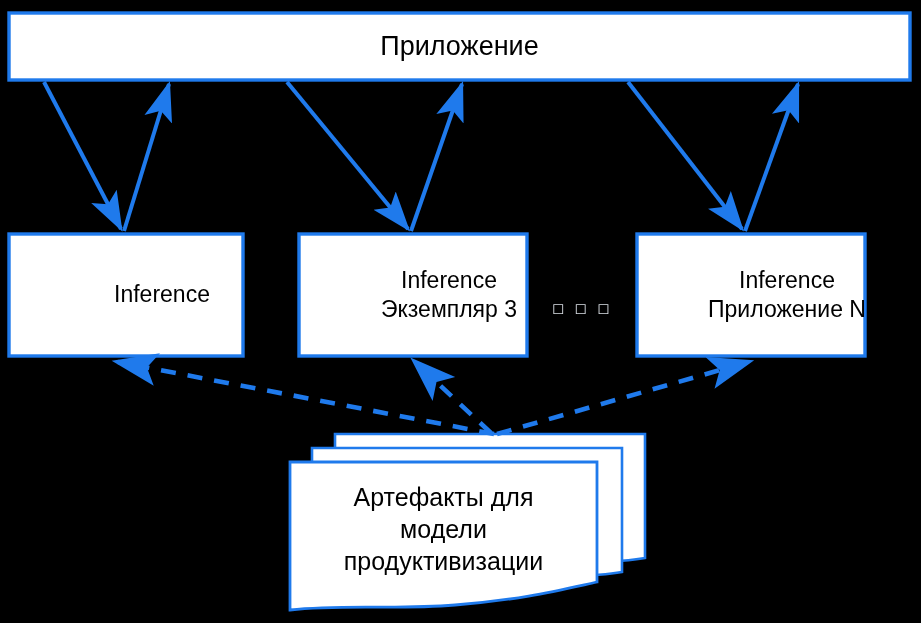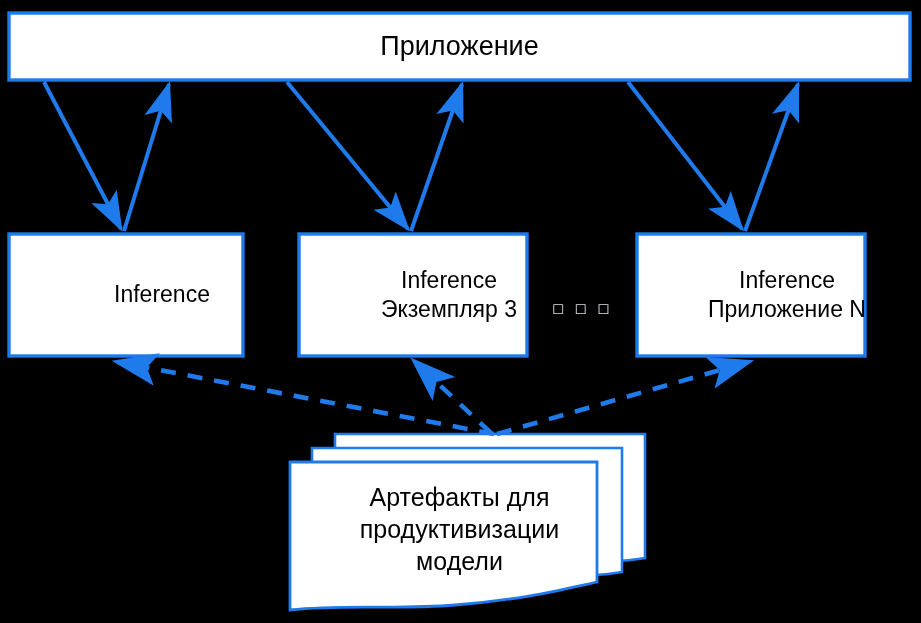--- a/index.html
+++ b/index.html
@@ -110,19 +110,19 @@
     <span>Экземпляр 3</span>
   </div>
 
   <div class="node-label inst-label" style="left:637px; top:234px; width:228px; height:122px;">
     <span>Inference</span>
     <span>Приложение N</span>
   </div>
 
   <div class="ellipsis-dots" style="left:552px; top:300px;">◻ ◻ ◻</div>
 
-  <div class="node-label doc-label" style="left:306px; top:470px; width:307px; height:118px;">
+  <div class="node-label doc-label" style="left:290px; top:470px; width:307px; height:118px;">
     <span>Артефакты для</span>
+    <span>модели</span>
     <span>продуктивизации</span>
-    <span>модели</span>
   </div>
 
 </div>
 
 </body></html>

